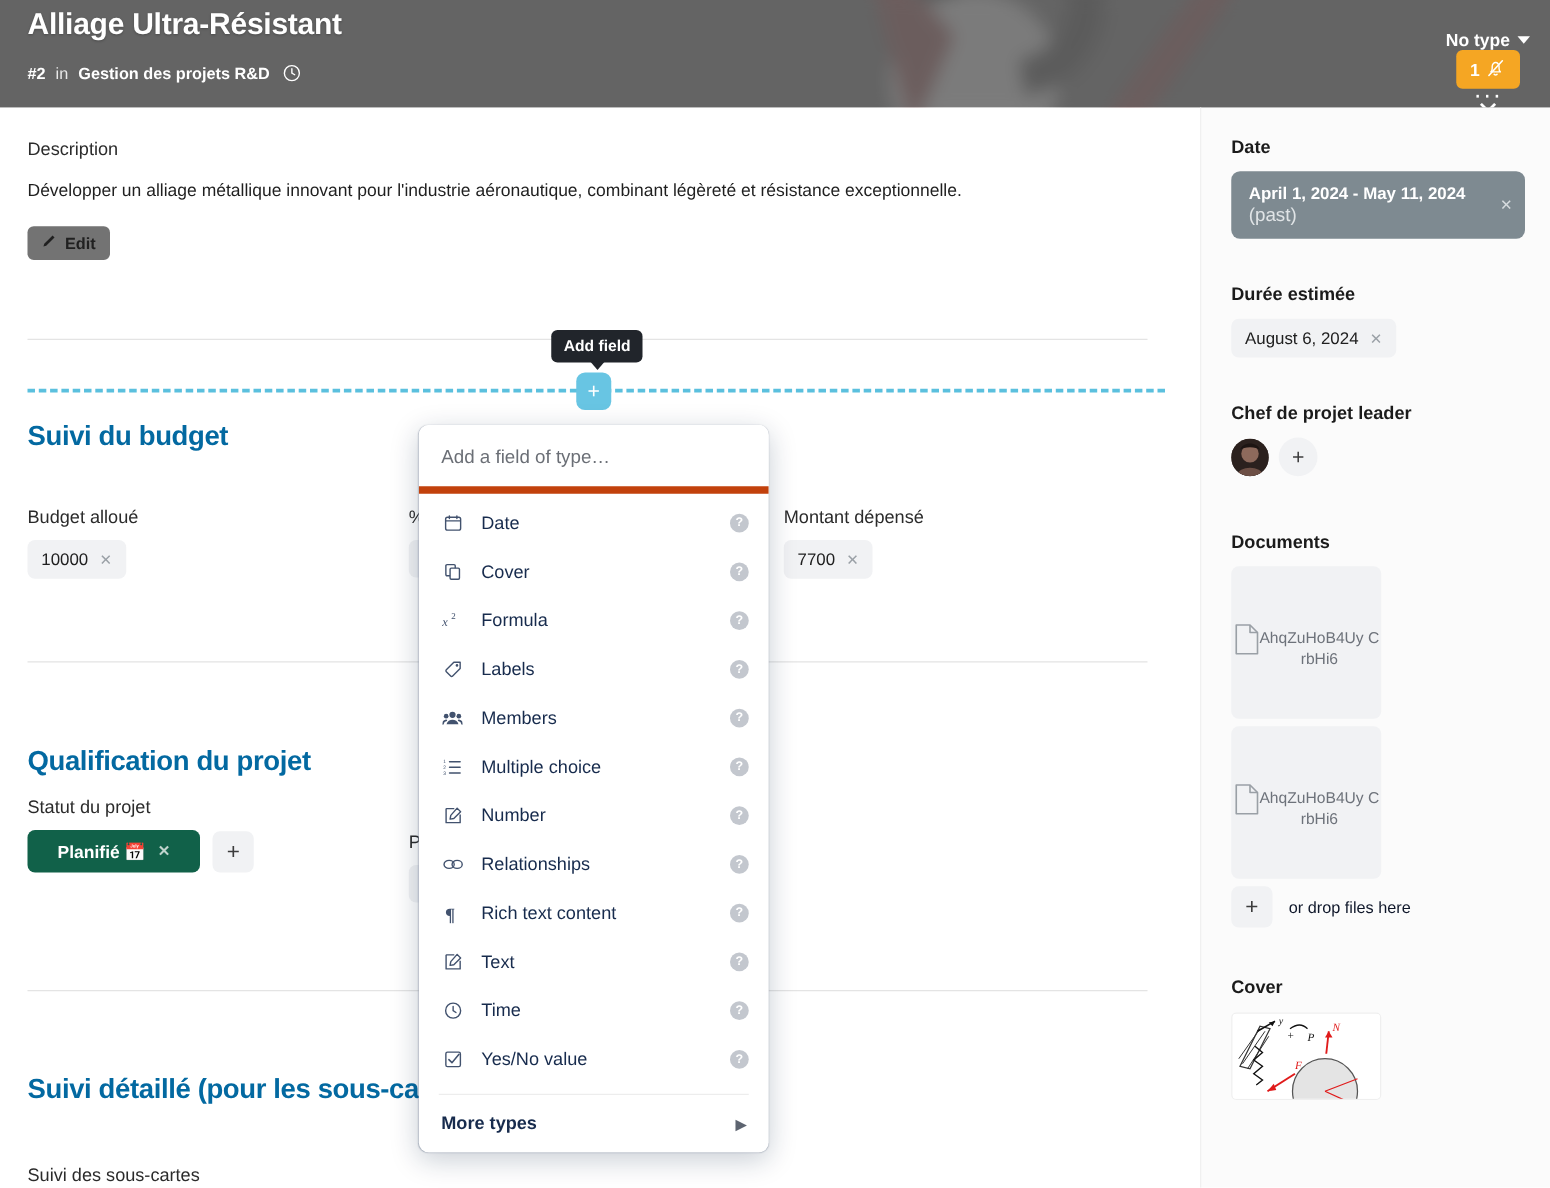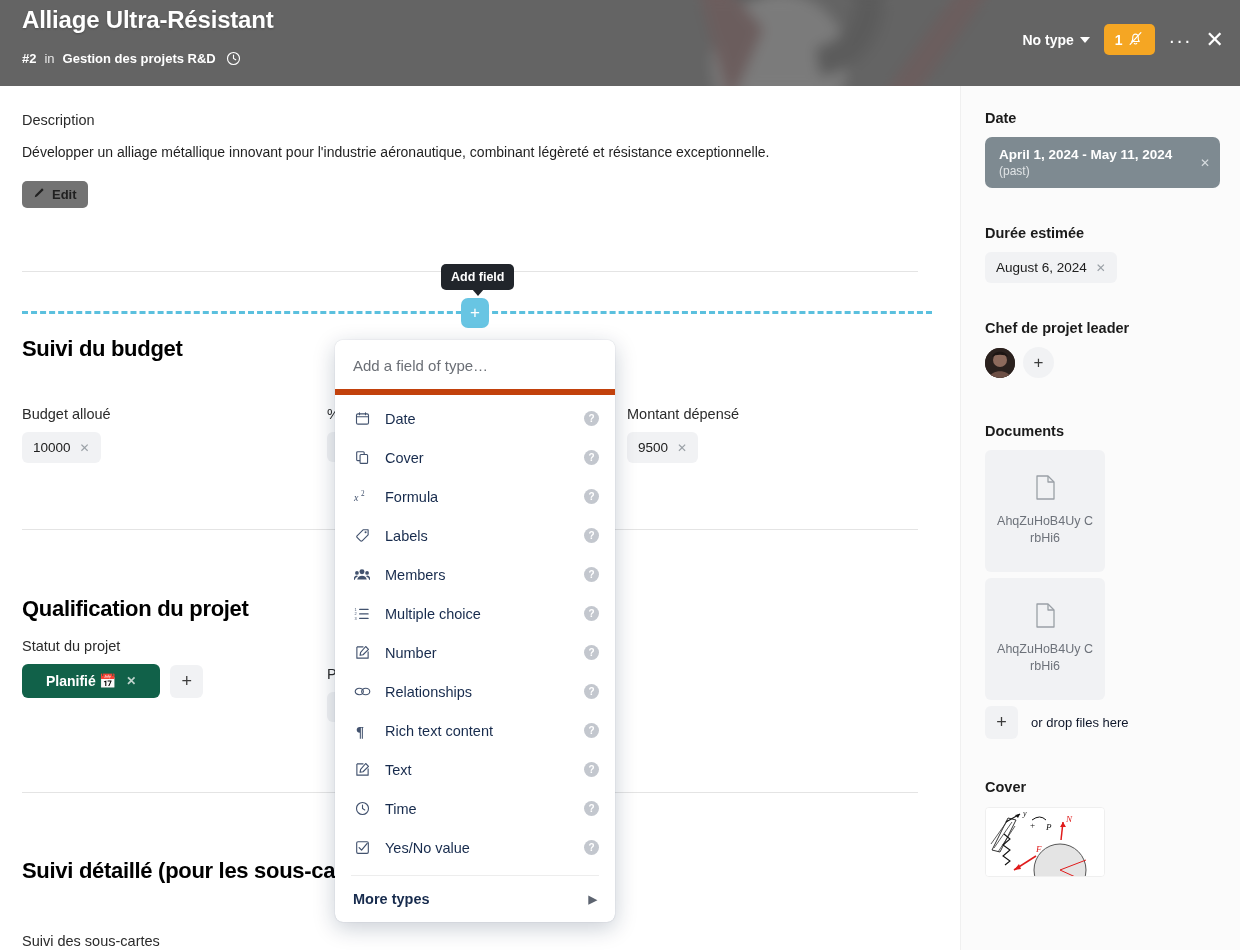--- a/index.html
+++ b/index.html
@@ -36,21 +36,21 @@
     display: flex; align-items: center; gap: 8px;
     font-size: 13px; color: #f2f2f2;
   }
   .card-sub .num { font-weight: bold; color: #ffffff; }
   .card-sub .in { color: #e8e8e8; }
   .card-sub .board { font-weight: bold; color: #ffffff; }
   .clock-ic { display: inline-flex; margin-left: 2px; }
 
   .header-right {
     position: absolute; right: 16px; top: 24px;
-    display: flex; align-items: center; gap: 14px;
+    display: flex; align-items: center;  flex-direction: column;
   }
   .no-type {
     display: flex; align-items: center; gap: 6px;
     color: #ffffff; font-size: 14px; font-weight: bold; cursor: pointer;
   }
   .caret-dn {
     width: 0; height: 0; border-left: 5px solid transparent;
     border-right: 5px solid transparent; border-top: 6px solid #fff;
   }
   .notif-badge {
@@ -89,21 +89,21 @@
   .tooltip {
     position: absolute; background: #21252b; color: #fff; font-size: 12.5px; font-weight: bold;
     padding: 6px 10px; border-radius: 5px; white-space: nowrap; z-index: 7;
   }
   .tooltip:after {
     content: ""; position: absolute; left: 50%; transform: translateX(-50%);
     bottom: -6px; border-left: 6px solid transparent; border-right: 6px solid transparent;
     border-top: 7px solid #21252b;
   }
 
-  .sec-title { font-size: 22px; font-weight: bold; color: #000000; letter-spacing: -0.3px; }
+  .sec-title { font-size: 22px; font-weight: bold; color: #0369a1; letter-spacing: -0.3px; }
 
   .chip {
     display: inline-flex; align-items: center; gap: 9px;
     background: #f1f2f4; border-radius: 6px; padding: 8px 11px;
     font-size: 13.5px; color: #202020;
   }
   .chip .xr { color: #9aa0a6; font-size: 12px; cursor: pointer; }
   .chip-green {
     display: inline-flex; align-items: center; gap: 9px;
     background: #116149; border-radius: 6px; padding: 9px 24px;
@@ -150,36 +150,36 @@
   .mi-more .arr { margin-left: auto; color: #5d6470; font-size: 11px; }
 
   
   .side-lb { font-size: 14.5px; color: #1b1b1b; font-weight: bold; margin-bottom: 11px; }
   .date-chip {
     display: flex; align-items: center; background: #7e8a91; border-radius: 7px;
     padding: 10px 10px 10px 14px; color: #fff;
   }
   .date-chip .dc-in { flex: 1; text-align: left; }
   .date-chip .dc-main { font-size: 13.5px; font-weight: bold; }
-  .date-chip .dc-sub { font-size: 12px; color: #e0e4e6; margin-top: 2px; }
+  .date-chip .dc-sub { font-size: 15px; color: #e0e4e6; margin-top: 2px; }
   .date-chip .xr { color: #d7dcdf; font-size: 12px; cursor: pointer; margin-left: 6px; }
 
   .avatar {
     width: 30px; height: 30px; border-radius: 50%; overflow: hidden; display: inline-block;
     vertical-align: middle; background: #3c2f2b;
   }
   .plus-circ {
     width: 31px; height: 31px; border-radius: 50%; background: #f1f2f4;
     display: inline-flex; align-items: center; justify-content: center;
     color: #3c3c3c; font-size: 17px; font-weight: 300; cursor: pointer; vertical-align: middle;
   }
 
   .doc-tile {
     width: 120px; height: 122px; background: #f1f2f4; border-radius: 6px;
-    display: flex; flex-direction: column; align-items: center; justify-content: center;
+    display: flex; flex-direction: row; align-items: center; justify-content: center;
     cursor: pointer; margin-bottom: 6px;
   }
   .doc-tile .dname {
     font-size: 12.5px; color: #6d727a; text-align: center; line-height: 1.35;
     margin-top: 9px; width: 96px; word-break: break-all;
   }
   .drop-row { display: flex; align-items: center; gap: 13px; margin-top: 4px; }
   .drop-txt { font-size: 13px; color: #0f172a; }
 
   .cover-img {
@@ -277,21 +277,21 @@
         <div class="fld-label">%</div>
         <div class="chip">
           <span></span>
           <span class="xr">✕</span>
         </div>
       </div>
 
       <div style="position:absolute; left:627px; top:320px">
         <div class="fld-label">Montant dépensé</div>
         <div class="chip">
-          <span>9500</span>
+          <span>7700</span>
           <span class="xr">✕</span>
         </div>
       </div>
 
       <div class="hr-line" style="top:443px"></div>
 
       
       <div class="sec-title" style="position:absolute; left:22px; top:510px">Qualification du projet</div>
 
       <div style="position:absolute; left:22px; top:552px">

